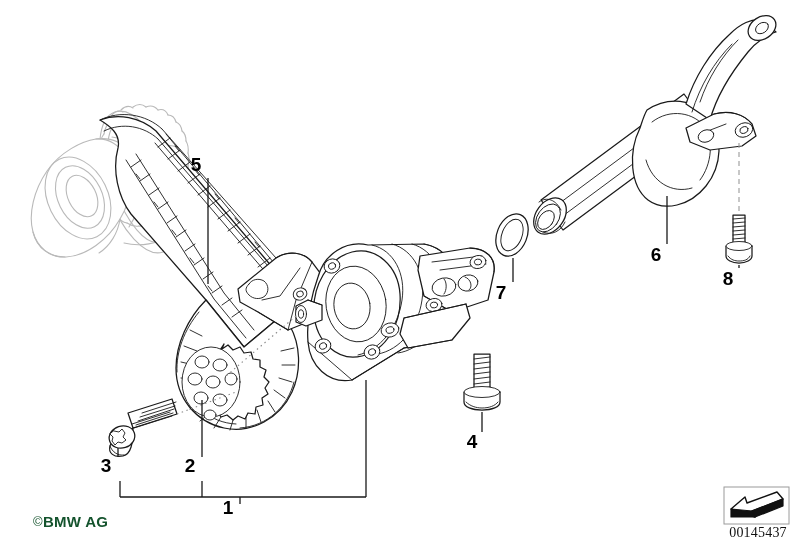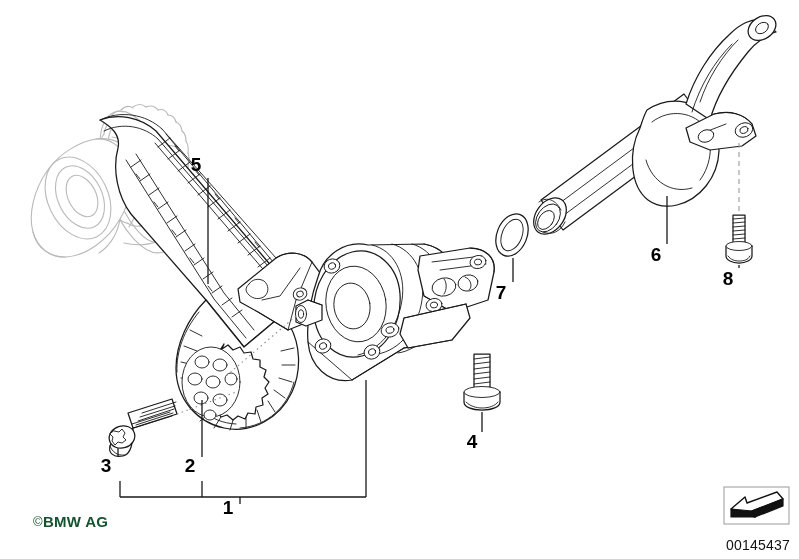--- a/index.html
+++ b/index.html
@@ -58,26 +58,26 @@
     top: 486px;
     width: 70px;
     text-align: center;
   }
   #diagram-id-icon {
     width: 66px;
     height: 38px;
     display: block;
   }
   #diagram-id-label {
-    font-family: Liberation Sans, sans-serif;
+    font-family: Liberation Serif, serif;
     font-size: 14px;
     font-weight: normal;
     color: #111111;
     letter-spacing: 0.2px;
-    margin-top: 13px;
+    margin-top: 1px;
   }
 </style>
 </head>
 <body>
 
 <div id="diagram-page">
 
   <svg id="drawing-svg" viewBox="0 0 799 559" xmlns="http://www.w3.org/2000/svg">
     <defs>
       <style>

